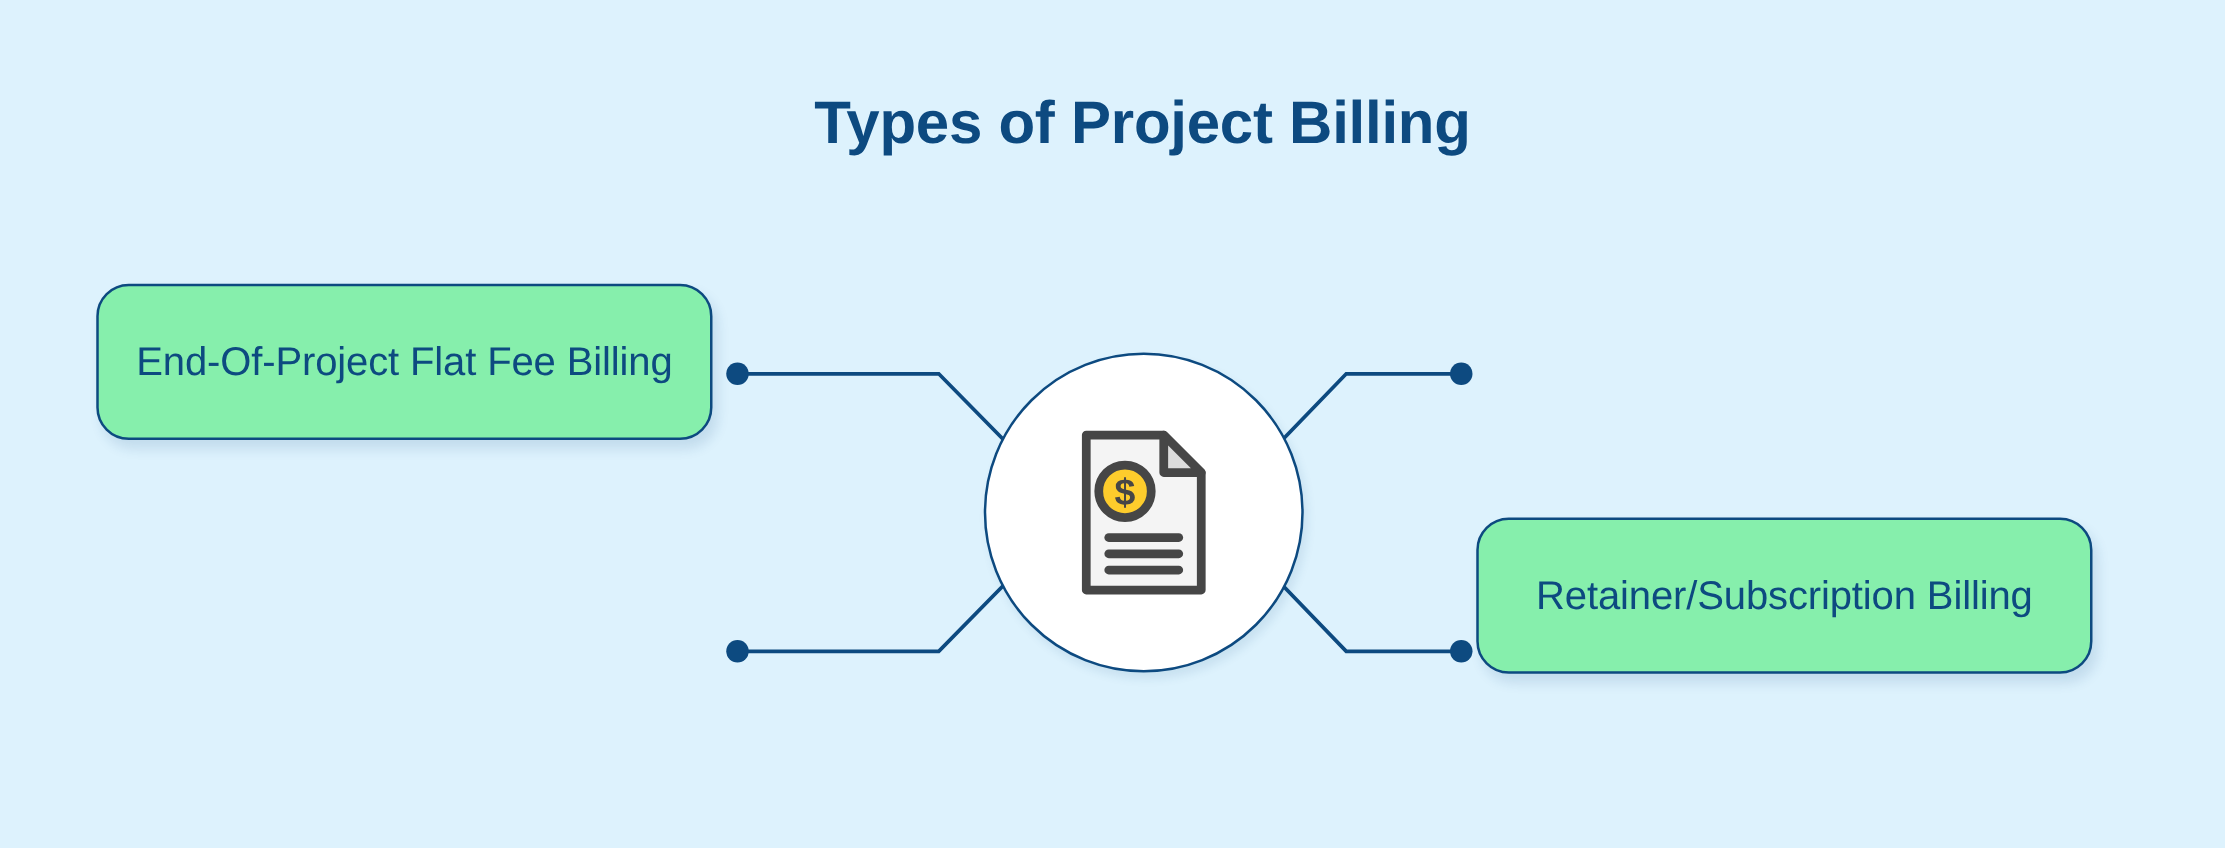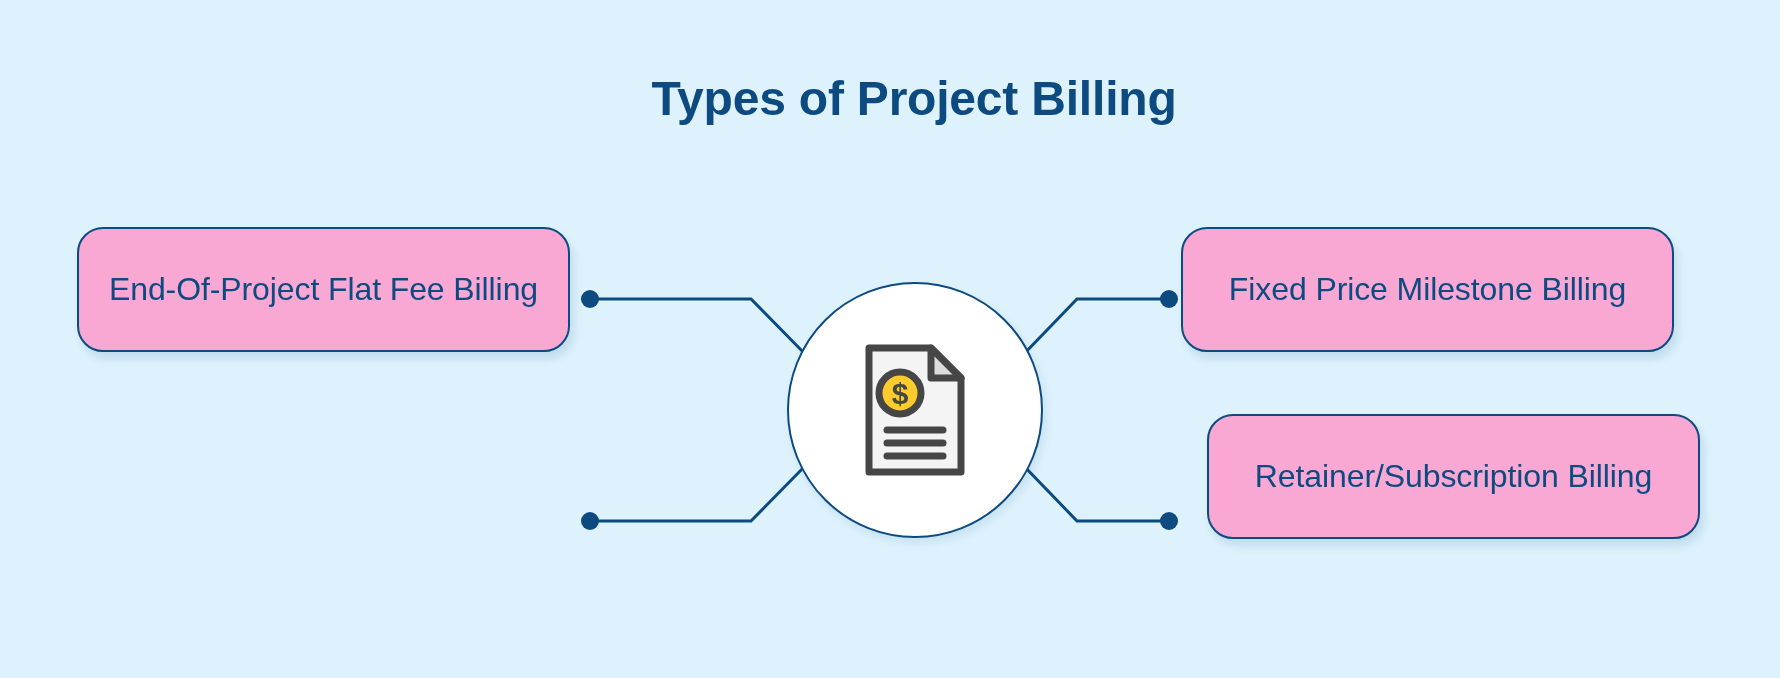--- a/index.html
+++ b/index.html
@@ -45,41 +45,41 @@
     top: 0;
     width: 1780px;
     height: 678px;
     pointer-events: none;
   }
 
   
   .node-box {
     position: absolute;
     box-sizing: border-box;
-    background: #f9a8d4;
+    background: #86efac;
     border: 2px solid #0d4a80;
     border-radius: 26px;
     box-shadow: 4px 7px 9px rgba(24, 80, 130, 0.13);
     display: flex;
     align-items: center;
     justify-content: center;
     padding: 10px 12px;
   }
   .node-label {
     font-size: 32px;
     color: #0d4a80;
     text-align: center;
     line-height: 1.32;
     letter-spacing: -0.1px;
   }
 
   #node-top-left    { left: 53px;   top: 227px; width: 493px; height: 125px; }
   #node-bottom-left { left: 53px;   top: 414px; width: 493px; height: 125px; }
   #node-top-right   { left: 1157px; top: 227px; width: 493px; height: 125px; }
-  #node-bottom-right{ left: 1183px; top: 414px; width: 493px; height: 125px; }
+  #node-bottom-right{ left: 1157px; top: 414px; width: 493px; height: 125px; }
 
   
   #center-hub {
     position: absolute;
     left: 763px;
     top: 282px;
     width: 256px;
     height: 256px;
     border-radius: 50%;
     background: #ffffff;
@@ -120,23 +120,20 @@
       <path d="M 1145 521 L 1053 521 L 997 463" fill="none" stroke="#0d4a80" stroke-width="3"></path>
       <circle cx="1145" cy="521" r="9" fill="#0d4a80"></circle>
     </g>
   </svg>
 
   <div class="node-box" id="node-top-left">
     <div class="node-label">End-Of-Project Flat Fee Billing</div>
   </div>
 
 
-  <div class="node-box" id="node-top-right">
-    <div class="node-label">Fixed Price Milestone Billing</div>
-  </div>
 
   <div class="node-box" id="node-bottom-right">
     <div class="node-label">Retainer/Subscription Billing</div>
   </div>
 
   <div id="center-hub">
     <svg id="invoice-icon" width="100" height="132" viewBox="0 0 100 132">
 
       <path d="M4 4 H66 L96 34 V128 H4 Z" fill="#f4f4f4" stroke="#464646" stroke-width="7" stroke-linejoin="round"></path>
 

